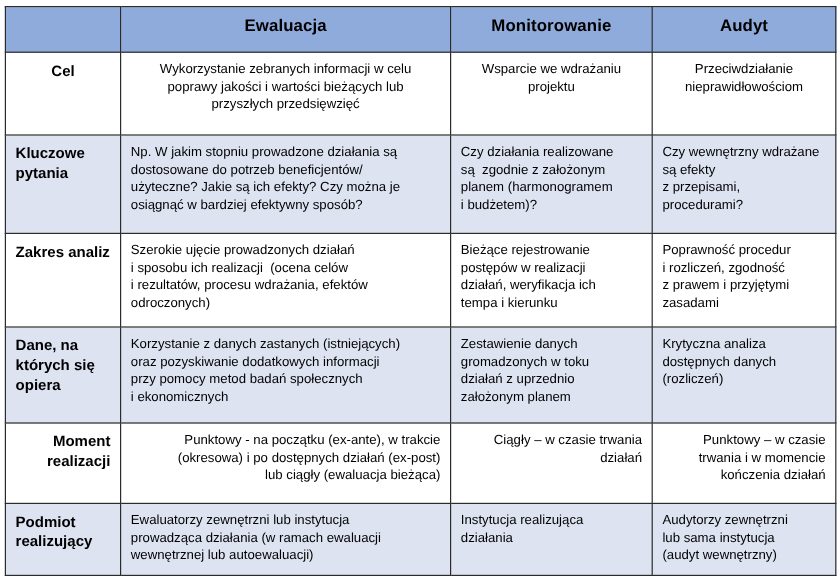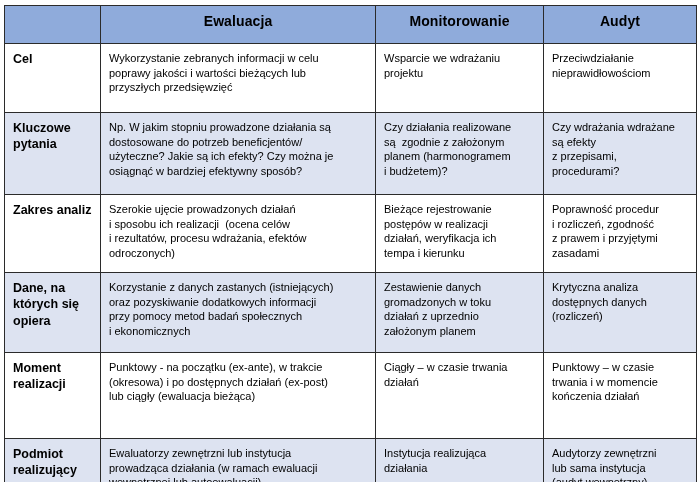--- a/index.html
+++ b/index.html
@@ -70,25 +70,25 @@
     padding-top: 8px;
   }
   td.cell {
     font-size: 11px;
     line-height: 1.33;
   }
   td.cell .line {
     display: block;
     white-space: pre;
   }
-  tbody tr.r0 td { height: 69px; }
+  tbody tr.r0 td { height: 69px; text-align: center; }
   tbody tr.r1 td { height: 82px; margin-left: 24px; }
   tbody tr.r2 td { height: 78px; }
   tbody tr.r3 td { height: 80px; }
-  tbody tr.r4 td { height: 86px; }
+  tbody tr.r4 td { height: 67px; text-align: right; }
   tbody tr.r5 td { height: 58px; }
 </style>
 </head>
 <body>
 
 <div id="table-wrap">
   <table class="compare">
     <colgroup>
       <col class="c0">
         <col class="c1">
@@ -128,21 +128,21 @@
             <span class="line">użyteczne? Jakie są ich efekty? Czy można je</span>
             <span class="line">osiągnąć w bardziej efektywny sposób?</span>
           </td>
           <td class="cell">
             <span class="line">Czy działania realizowane</span>
             <span class="line">są  zgodnie z założonym</span>
             <span class="line">planem (harmonogramem</span>
             <span class="line">i budżetem)?</span>
           </td>
           <td class="cell">
-            <span class="line">Czy wdrażania wdrażane</span>
+            <span class="line">Czy wewnętrzny wdrażane</span>
             <span class="line">są efekty</span>
             <span class="line">z przepisami,</span>
             <span class="line">procedurami?</span>
           </td>
         </tr>
         <tr class="odd r2">
           <td class="rowhead">Zakres analiz</td>
           <td class="cell">
             <span class="line">Szerokie ujęcie prowadzonych działań</span>
             <span class="line">i sposobu ich realizacji  (ocena celów</span>

